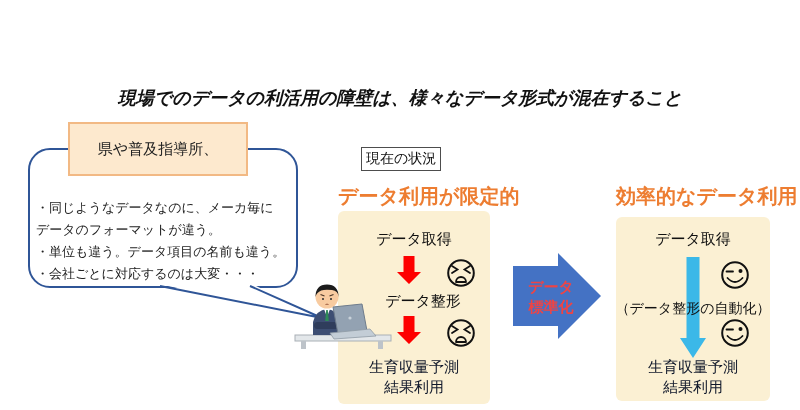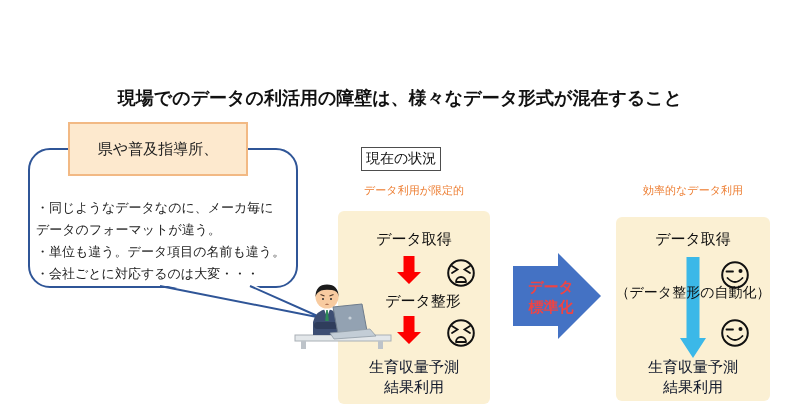--- a/index.html
+++ b/index.html
@@ -6,37 +6,37 @@
   body{font-family:"Liberation Sans",sans-serif;}
   #stage{position:relative;width:800px;height:410px;background:#ffffff;overflow:hidden;}
   .abs{position:absolute;}
   .ctr{text-align:center;}
   
   .banner{left:8px;top:7px;width:780px;height:60px;border:2px solid #1a1a1a;
           background:#ffffff;padding:3px 0 0 10px;box-sizing:border-box;}
   .banner .ln{font-size:18px;line-height:27px;font-weight:500;color:#1a1a1a;white-space:nowrap;}
   .orange{color:#ED7D31;}
   
-  .subtitle{left:0;top:86px;width:800px;font-size:18px;font-weight:700;color:#111;}
+  .subtitle{left:0;top:86px;width:800px;font-size:18px;font-weight:700;color:#111;font-style:italic;}
   
   .bubble-body{left:28px;top:148px;width:270px;height:140px;background:#fff;
                border:2px solid #2F5597;border-radius:22px;z-index:1;box-sizing:border-box;}
   .bubble-tail{left:140px;top:280px;width:200px;height:45px;z-index:2;}
   .bubble-text{left:36px;top:197px;width:262px;z-index:3;font-size:13px;line-height:22px;color:#222;}
   .bubble-text div{white-space:nowrap;}
   
   .worry-label{left:68px;top:122px;width:180px;height:54px;background:#FDE9CE;
                border:2px solid #F2B984;z-index:4;box-sizing:border-box;
                display:flex;flex-direction:column;justify-content:center;}
   .worry-label div{font-size:15px;line-height:24px;color:#222;text-align:center;white-space:nowrap;}
   
   .sec-box{border:1.5px solid #4d4d4d;background:#fff;padding:2px 4px;font-size:14px;
            color:#111;white-space:nowrap;}
   
-  .caption{font-size:11px;font-weight:400;white-space:nowrap;}
+  .caption{font-size:20px;font-weight:700;white-space:nowrap;}
   
   .panel{background:#FBF0D3;border-radius:6px;z-index:0;}
   .step{font-size:15px;color:#111;white-space:nowrap;}
   .final{font-size:15px;line-height:20px;color:#0f172a;}
   
   .bigarrow-label{left:513px;top:277px;width:76px;z-index:3;color:#ef4444;font-weight:700;
                   font-size:15px;line-height:20px;text-align:center;}
   .note{font-size:14px;color:#111;z-index:3;white-space:nowrap;}
   .person{z-index:5;}
 </style>
@@ -138,21 +138,21 @@
     <polygon points="7.5,0 20.5,0 20.5,81 27,81 14,101 1,81 7.5,81" fill="#3BB8E8"></polygon>
   </svg>
 
   <svg class="abs" style="left:720px;top:260px;z-index:2;" width="30" height="30" viewBox="-15 -15 30 30">
     <circle cx="0" cy="0" r="12.8" fill="none" stroke="#111" stroke-width="2"></circle>
     <path d="M-8.5,-3.5 L-2,-3.5" stroke="#111" stroke-width="1.8" stroke-linecap="round"></path>
     <circle cx="5.5" cy="-4" r="2" fill="#111"></circle>
     <path d="M-7.5,3 Q0,11 7.5,3" fill="none" stroke="#111" stroke-width="1.8" stroke-linecap="round"></path>
   </svg>
 
-  <div class="abs note ctr" style="left:613px;top:284px;width:160px;">（データ整形の自動化）</div>
+  <div class="abs note ctr" style="left:613px;top:300px;width:160px;">（データ整形の自動化）</div>
 
   <svg class="abs" style="left:720px;top:318px;z-index:2;" width="30" height="30" viewBox="-15 -15 30 30">
     <circle cx="0" cy="0" r="12.8" fill="none" stroke="#111" stroke-width="2"></circle>
     <path d="M-8.5,-3.5 L-2,-3.5" stroke="#111" stroke-width="1.8" stroke-linecap="round"></path>
     <circle cx="5.5" cy="-4" r="2" fill="#111"></circle>
     <path d="M-7.5,3 Q0,11 7.5,3" fill="none" stroke="#111" stroke-width="1.8" stroke-linecap="round"></path>
   </svg>
 
   <div class="abs final ctr" style="left:616px;top:357px;width:154px;">
     <div>生育収量予測</div>

